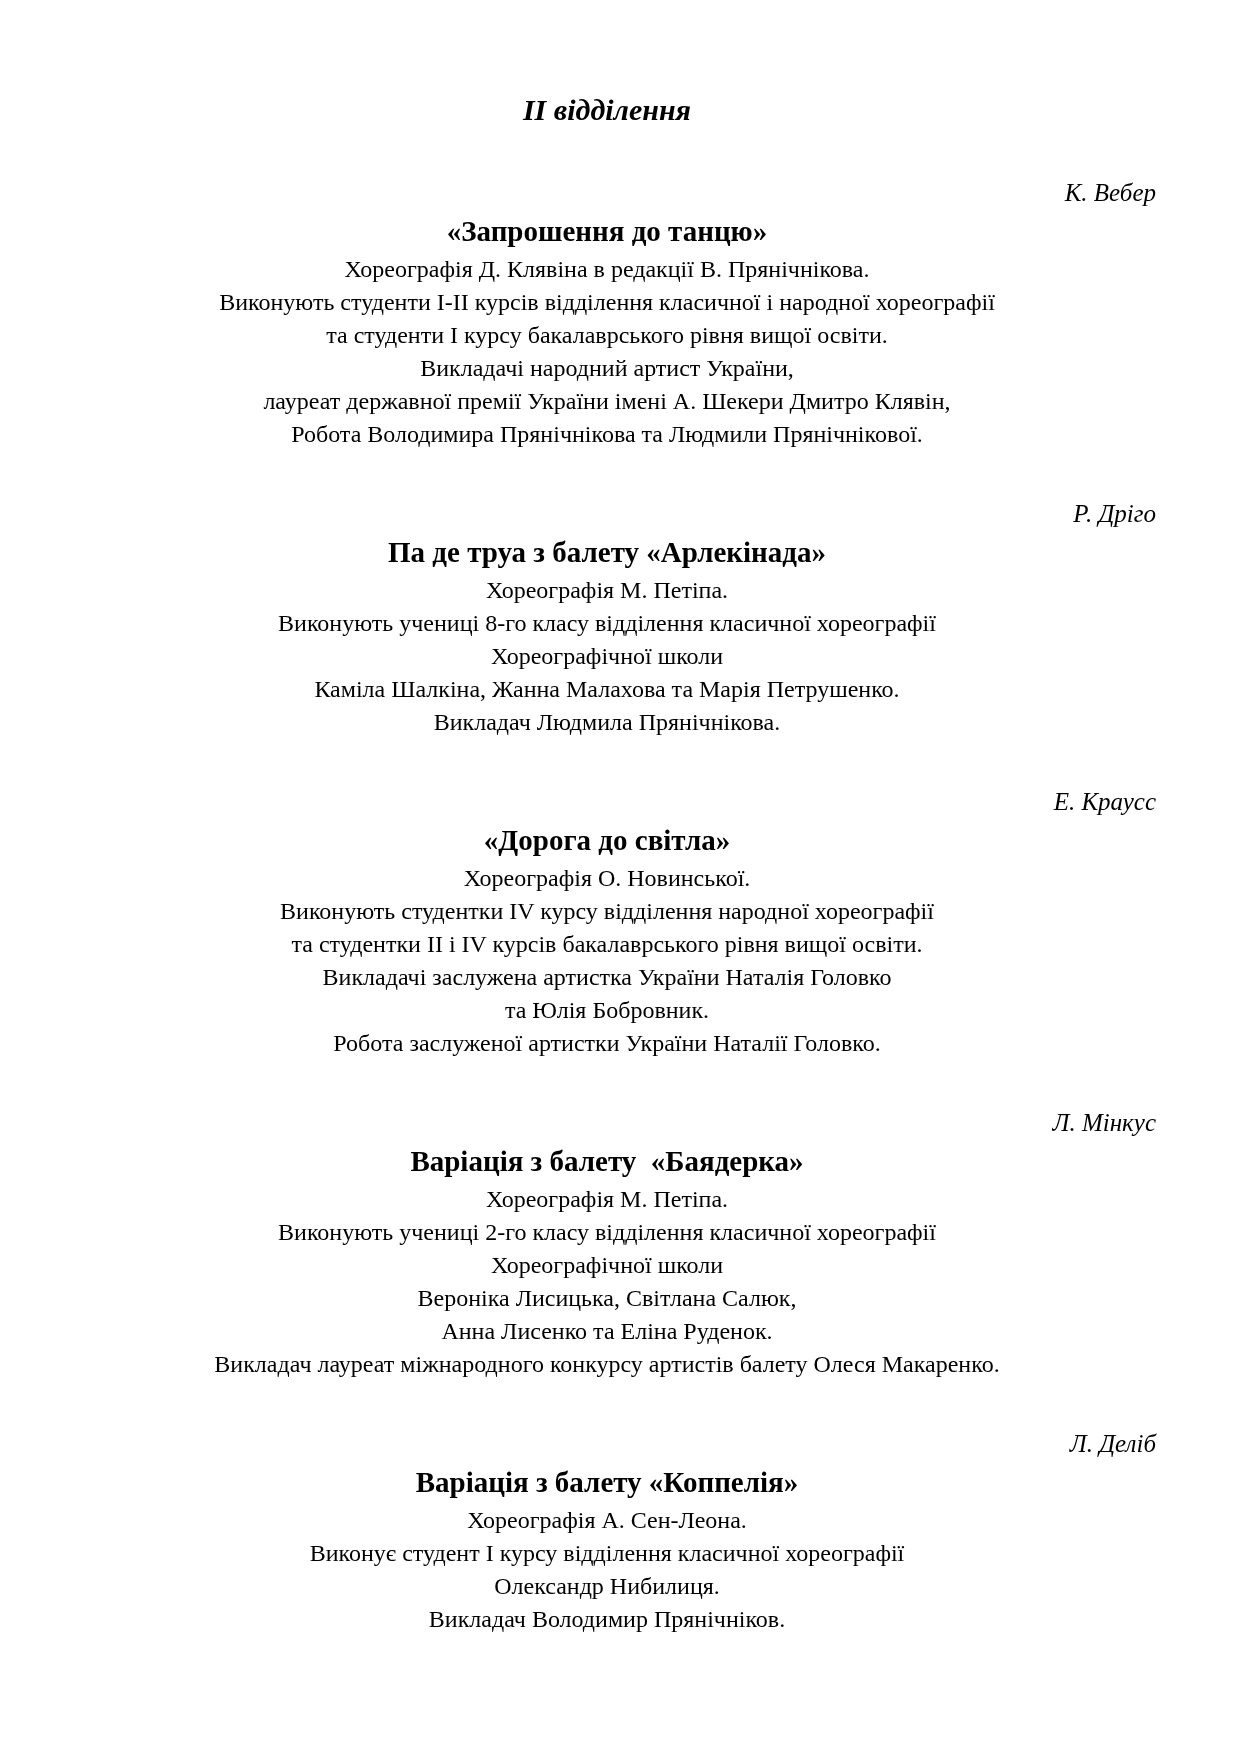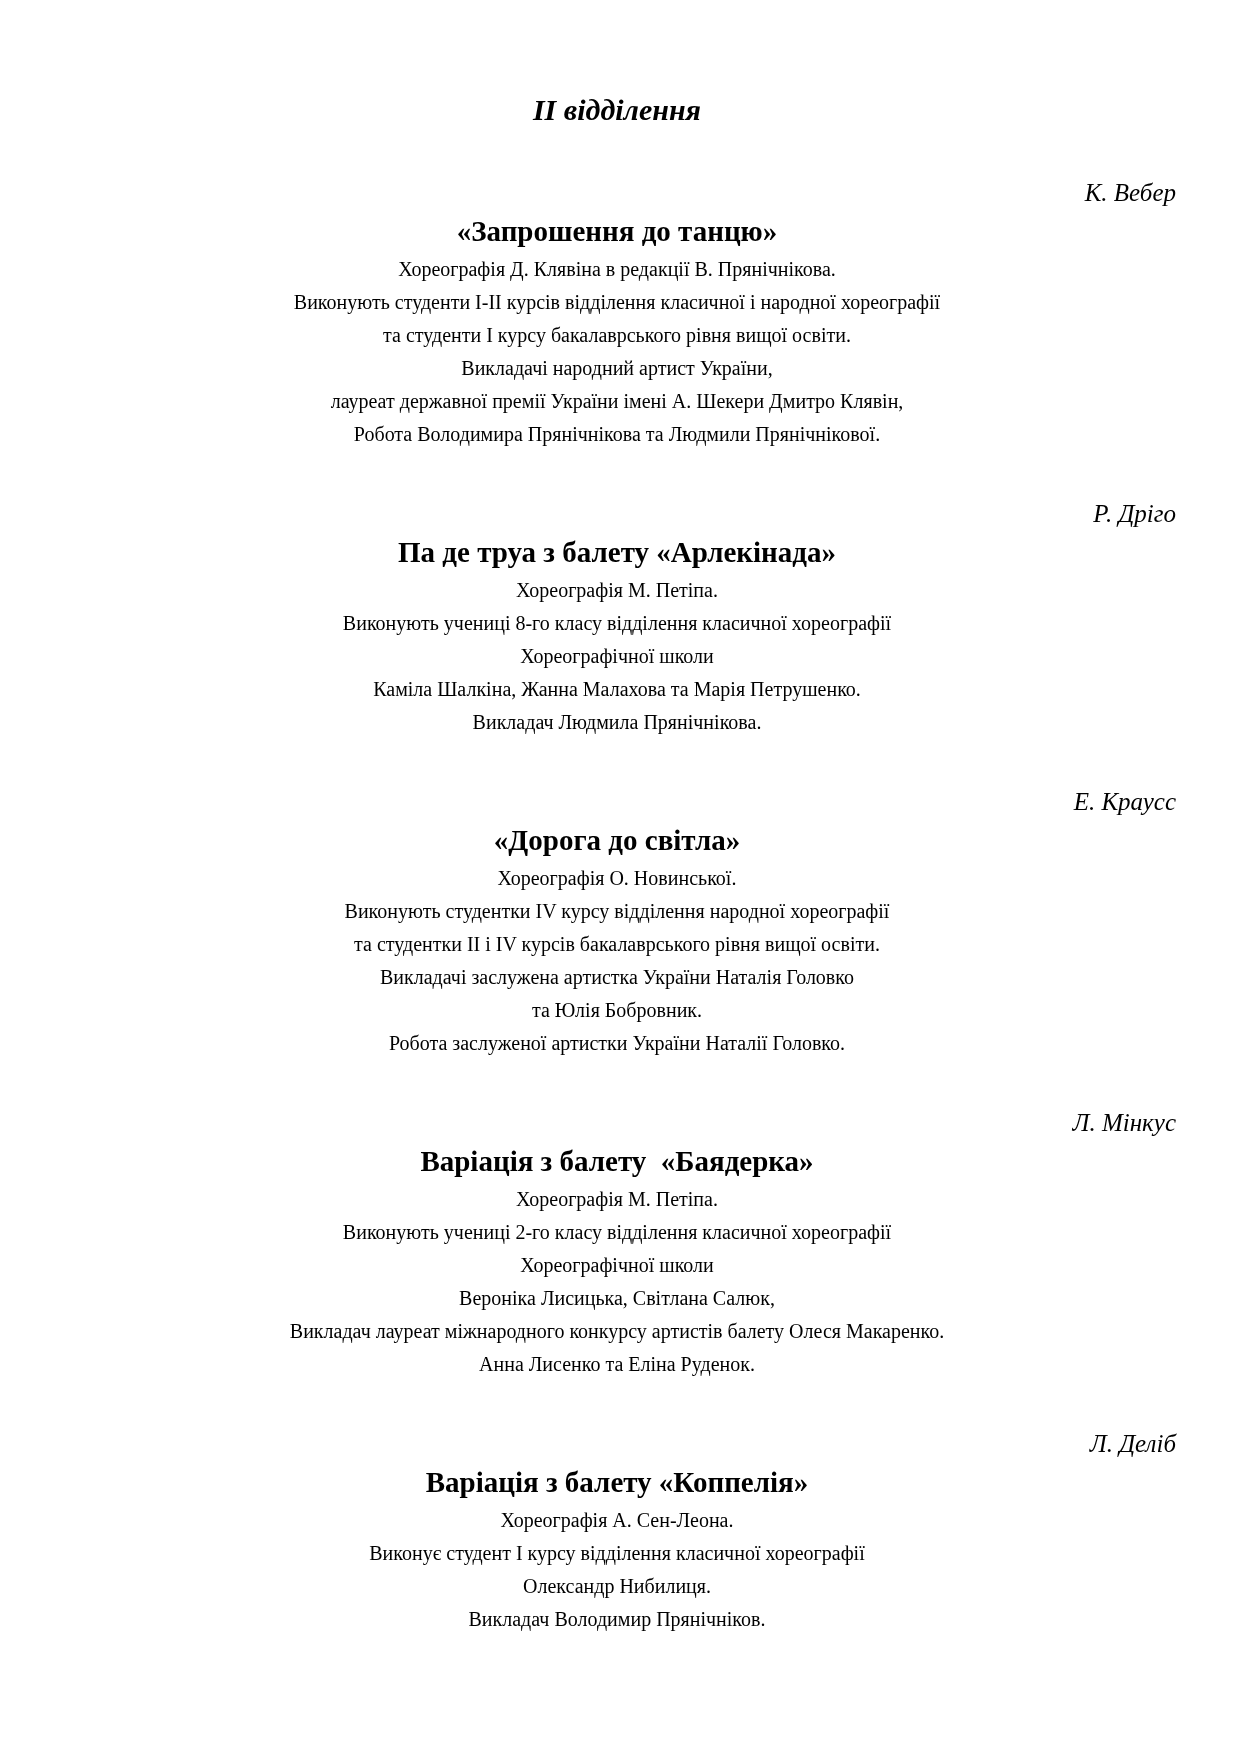--- a/index.html
+++ b/index.html
@@ -5,21 +5,21 @@
   html, body {
     margin: 0;
     padding: 0;
     background: #ffffff;
   }
   .page {
     position: relative;
     width: 1240px;
     height: 1754px;
     box-sizing: border-box;
-    padding: 90px 64px 0 58px;
+    padding: 90px 84px 0 58px;
     background: #ffffff;
     color: #000000;
     font-family: "Liberation Serif", "DejaVu Serif", serif;
     overflow: hidden;
   }
   .heading {
     text-align: center;
     font-size: 30px;
     font-weight: bold;
     font-style: italic;
@@ -36,21 +36,21 @@
   }
   .piece-title {
     text-align: center;
     font-weight: bold;
     font-size: 29px;
     line-height: 44px;
     white-space: pre-wrap;
   }
   .line {
     text-align: center;
-    font-size: 20px;
+    font-size: 24px;
     line-height: 33px;
   }
 </style>
 </head>
 <body>
 
 <div class="page">
 
   <div class="heading">II відділення</div>
 
@@ -86,22 +86,22 @@
     <div class="line">Робота заслуженої артистки України Наталії Головко.</div>
   </div>
 
   <div class="section">
     <div class="composer">Л. Мінкус</div>
     <div class="piece-title">Варіація з балету  «Баядерка»</div>
     <div class="line">Хореографія М. Петіпа.</div>
     <div class="line">Виконують учениці 2-го класу відділення класичної хореографії</div>
     <div class="line">Хореографічної школи</div>
     <div class="line">Вероніка Лисицька, Світлана Салюк,</div>
+    <div class="line">Анна Лисенко та Еліна Руденок.</div>
     <div class="line">Викладач лауреат міжнародного конкурсу артистів балету Олеся Макаренко.</div>
-    <div class="line">Анна Лисенко та Еліна Руденок.</div>
   </div>
 
   <div class="section">
     <div class="composer">Л. Деліб</div>
     <div class="piece-title">Варіація з балету «Коппелія»</div>
     <div class="line">Хореографія А. Сен-Леона.</div>
     <div class="line">Виконує студент I курсу відділення класичної хореографії</div>
     <div class="line">Олександр Нибилиця.</div>
     <div class="line">Викладач Володимир Прянічніков.</div>
   </div>

